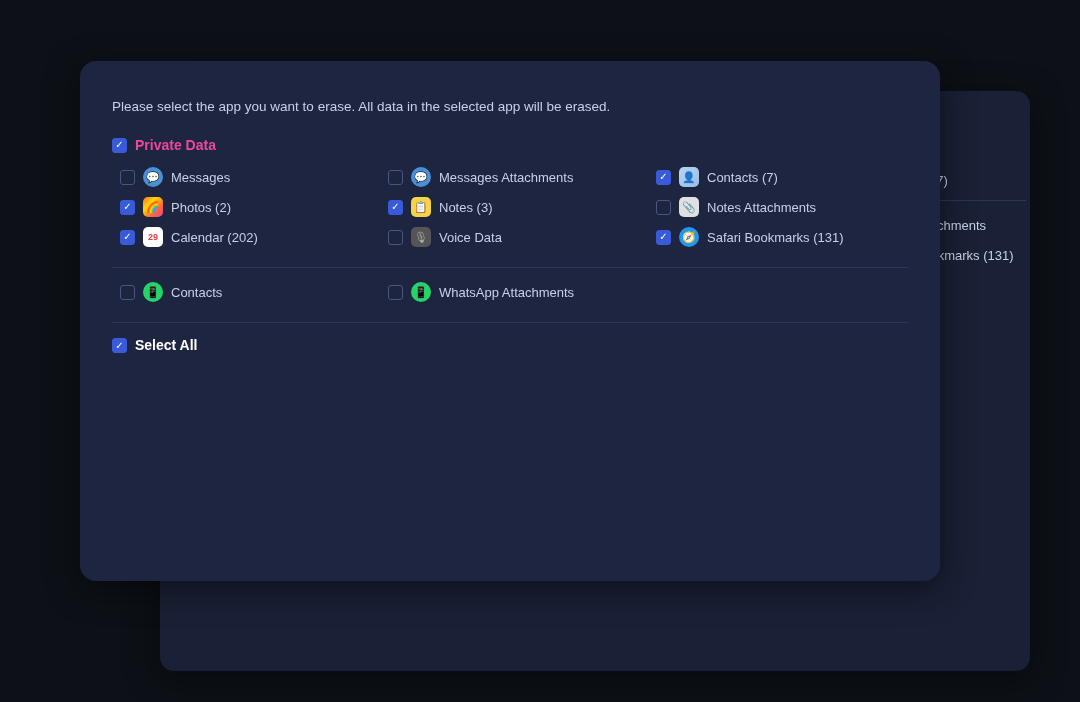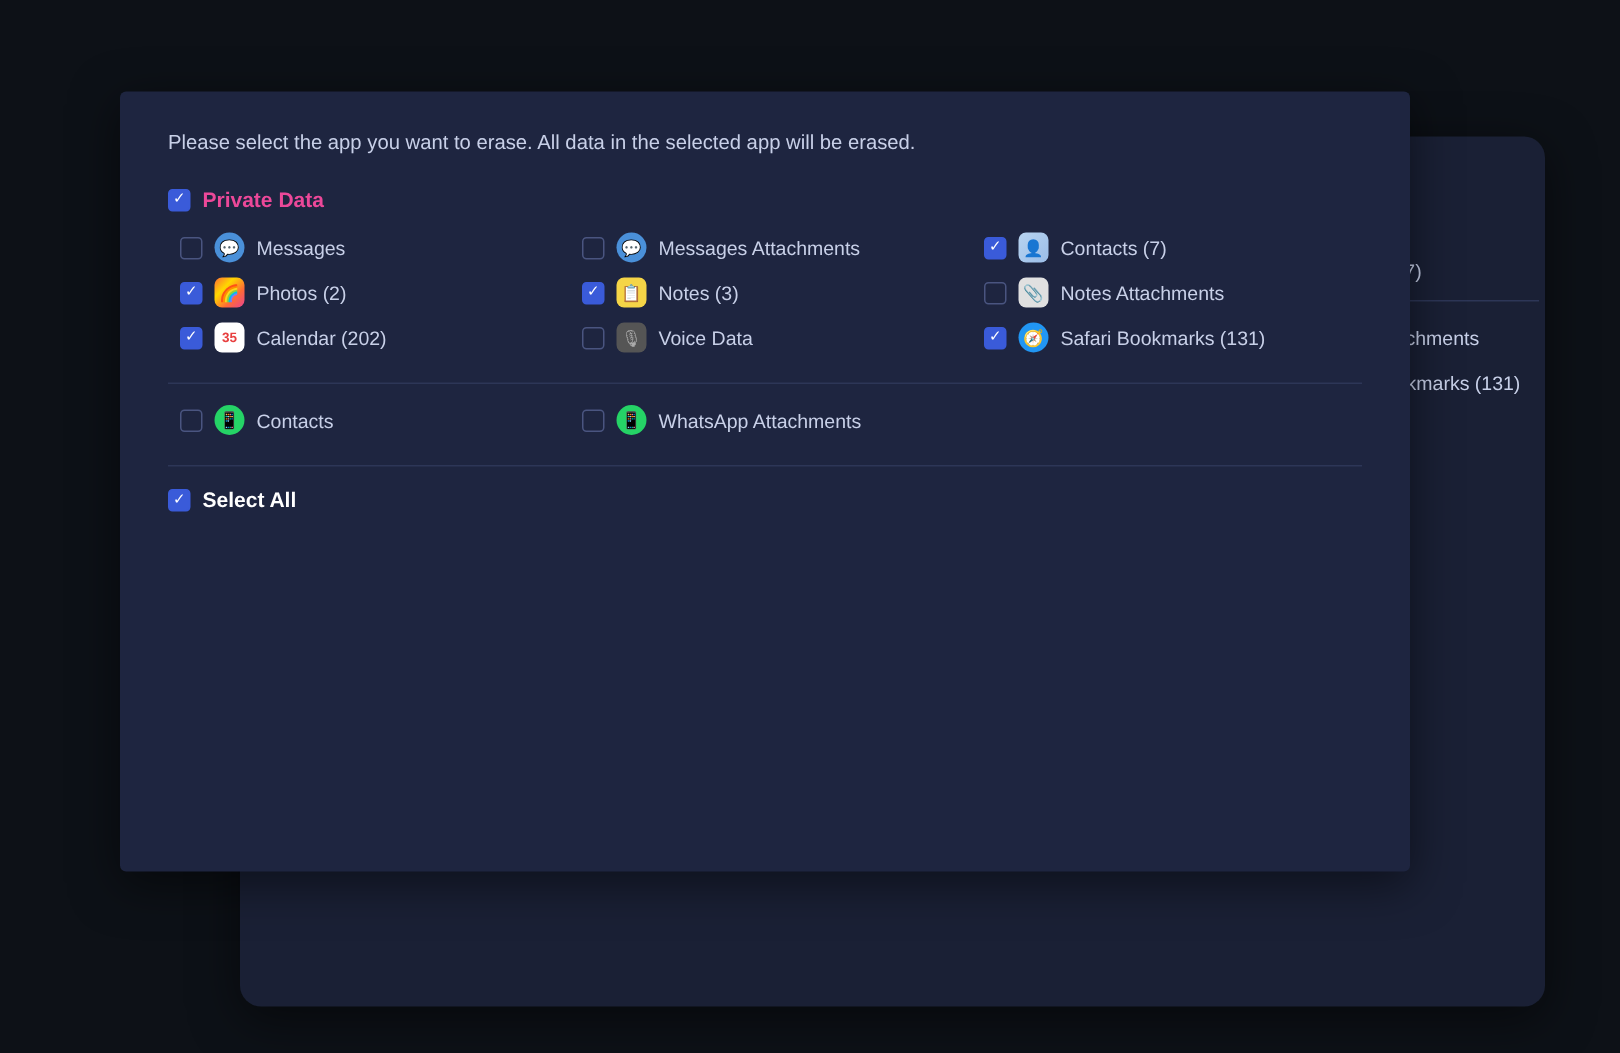--- a/index.html
+++ b/index.html
@@ -33,23 +33,23 @@
     }
 
     
     .card-front {
       position: absolute;
       top: 0;
       left: 0;
       right: 60px;
       bottom: 60px;
       background: #1e2540;
-      border-radius: 4px;
+      border-radius: 16px;
       box-shadow: 0 8px 32px rgba(0,0,0,0.5);
-      padding: 24px 32px;
+      padding: 36px 32px;
       overflow: hidden;
     }
 
     .description {
       color: #c8d0e8;
       font-size: 13.5px;
       margin-bottom: 20px;
       line-height: 1.5;
     }
 
@@ -244,21 +244,21 @@
         <span>Notes (3)</span>
       </div>
       <div class="item-row">
         <div class="cb unchecked"></div>
         <div class="app-icon icon-notes-attach">📎</div>
         <span>Notes Attachments</span>
       </div>
 
       <div class="item-row">
         <div class="cb checked"></div>
-        <div class="app-icon icon-calendar">35</div>
+        <div class="app-icon icon-calendar">29</div>
         <span>Calendar (202)</span>
       </div>
       <div class="item-row">
         <div class="cb unchecked"></div>
         <div class="app-icon icon-voice">🎙</div>
         <span>Voice Data</span>
       </div>
       <div class="item-row">
         <div class="cb checked"></div>
         <div class="app-icon icon-safari">🧭</div>

